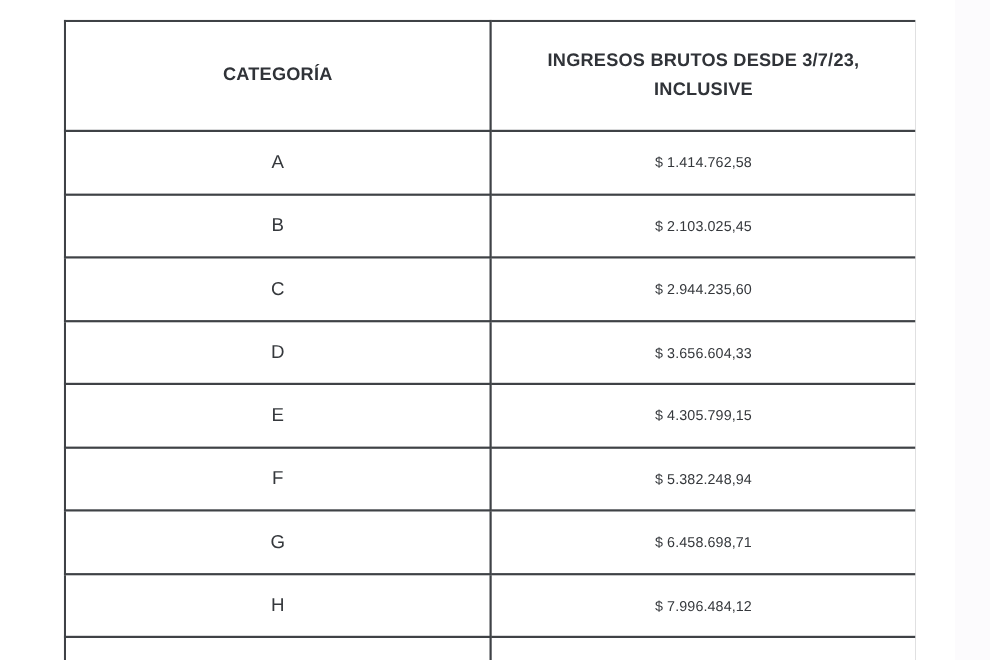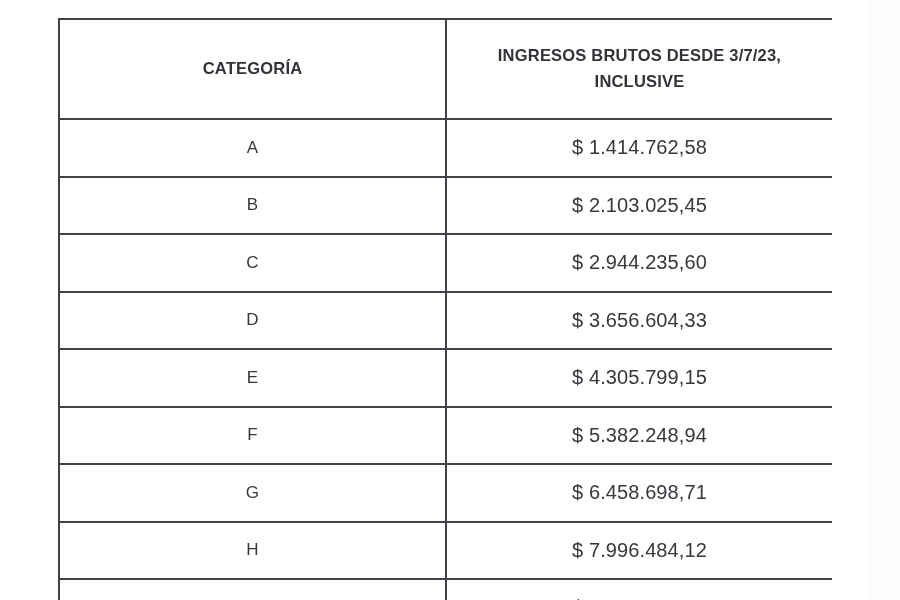--- a/index.html
+++ b/index.html
@@ -75,21 +75,21 @@
     font-weight: 400;
     letter-spacing: 0.1px;
     color: #35383c;
   }
 
   table.rate-table tbody td.cat-cell {
     font-size: 17px;
   }
 
   table.rate-table tbody td.amount-cell {
-    font-size: 20px;
+    font-size: 13px;
   }
 </style>
 </head>
 <body>
 
 <div class="page">
 
   <div class="paper-band"></div>
 
   <div class="table-wrap">

